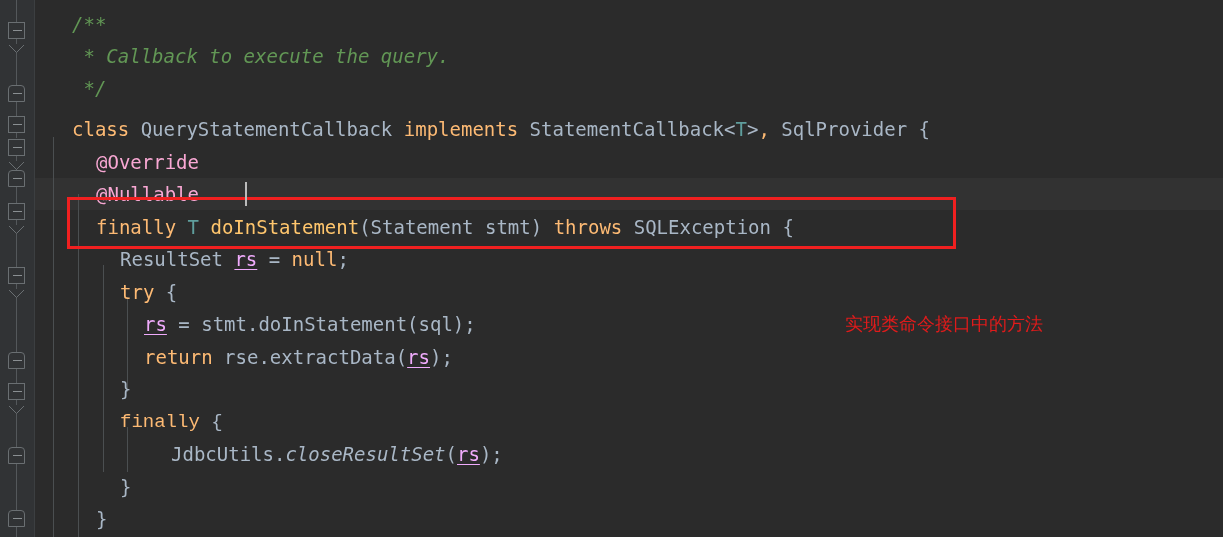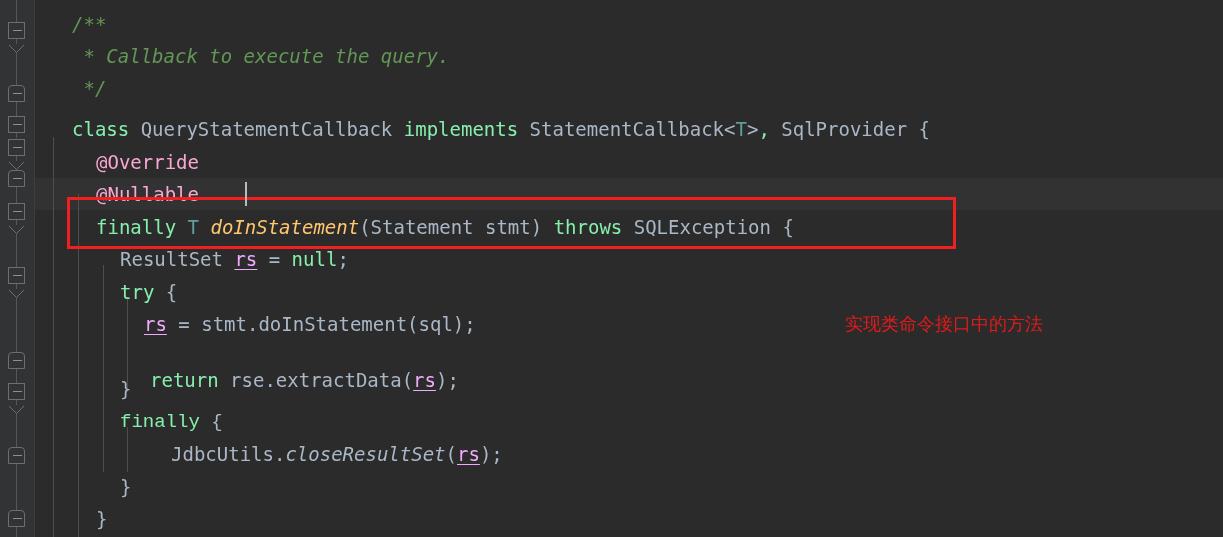--- a/index.html
+++ b/index.html
@@ -94,24 +94,24 @@
     height: 32px;
     line-height: 32px;
     white-space: pre;
     font-size: 19px;
     letter-spacing: 0px;
     z-index: 3;
   }
 
   
   .cmt   { color: #629755; font-style: italic; }
-  .kw    { color: #86efac; }
+  .kw    { color: #fdba74; }
   .cls   { color: #a9b7c6; }
   .anno  { color: #f9a8d4; margin-top: 9px; }
-  .meth  { color: #ffc66d; font-style: italic; }
+  .meth  { color: #ffc66d; }
   .gen   { color: #5f9e9d; }
   .plain { color: #a9b7c6; }
   .local { color: #f0abfc; text-decoration: underline; text-underline-offset: 3px; }
   .ital  { font-style: italic; }
 
   
   .caret {
     position: absolute;
     width: 2px;
     height: 24px;
@@ -244,21 +244,21 @@
         <div class="line" style="top: 8px; left: 38px;"><span class="cmt">/**</span></div>
         <div class="line" style="top: 40px; left: 38px;"><span class="cmt"> * Callback to execute the query.</span></div>
         <div class="line" style="top: 72px; left: 38px;"><span class="cmt"> */</span></div>
         <div class="line" style="top: 113px; left: 38px;"><span class="kw">class</span><span class="cls"> QueryStatementCallback </span><span class="kw">implements</span><span class="cls"> StatementCallback&lt;</span><span class="gen">T</span><span class="cls">&gt;</span><span class="kw">,</span><span class="cls"> SqlProvider {</span></div>
         <div class="line" style="top: 146px; left: 62px;"><span class="anno">@Override</span></div>
         <div class="line" style="top: 178px; left: 62px;"><span class="anno">@Nullable</span></div>
         <div class="line" style="top: 211px; left: 62px;"><span class="kw">finally</span><span class="plain"> </span><span class="gen">T</span><span class="plain"> </span><span class="meth">doInStatement</span><span class="plain">(Statement stmt) </span><span class="kw">throws</span><span class="plain"> SQLException {</span></div>
         <div class="line" style="top: 243px; left: 86px;"><span class="plain">ResultSet </span><span class="local">rs</span><span class="plain"> = </span><span class="kw">null</span><span class="plain">;</span></div>
         <div class="line" style="top: 276px; left: 86px;"><span class="kw">try</span><span class="plain"> {</span></div>
         <div class="line" style="top: 308px; left: 110px;"><span class="local">rs</span><span class="plain"> = stmt.doInStatement(sql);</span></div>
-        <div class="line" style="top: 341px; left: 116px; margin-top: 23px;"><span class="kw">return</span><span class="plain"> rse.extractData(</span><span class="local">rs</span><span class="plain">);</span></div>
+        <div class="line" style="top: 341px; left: 110px;"><span class="kw">return</span><span class="plain"> rse.extractData(</span><span class="local">rs</span><span class="plain">);</span></div>
         <div class="line" style="top: 373px; left: 86px;"><span class="plain">}</span></div>
         <div class="line" style="top: 406px; left: 86px; font-family: Liberation Mono, monospace;"><span class="kw">finally</span><span class="plain"> {</span></div>
         <div class="line" style="top: 438px; left: 110px; margin-left: 27px;"><span class="plain">JdbcUtils.</span><span class="ital">closeResultSet</span><span class="plain">(</span><span class="local">rs</span><span class="plain">);</span></div>
         <div class="line" style="top: 471px; left: 86px;"><span class="plain">}</span></div>
         <div class="line" style="top: 503px; left: 62px;"><span class="plain">}</span></div>
       </div>
     <div id="caret-el">
         <div class="caret" style="left: 211px; top: 182px;"></div>
       </div>
     <div id="redbox-el">

